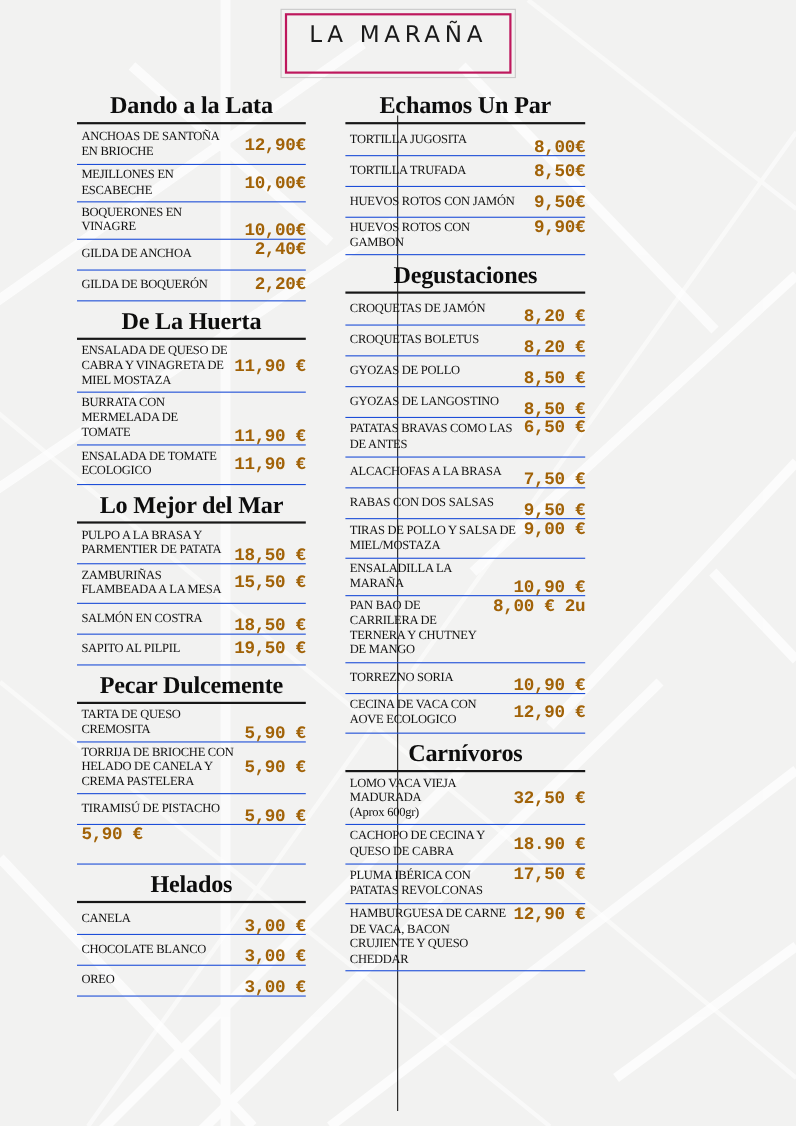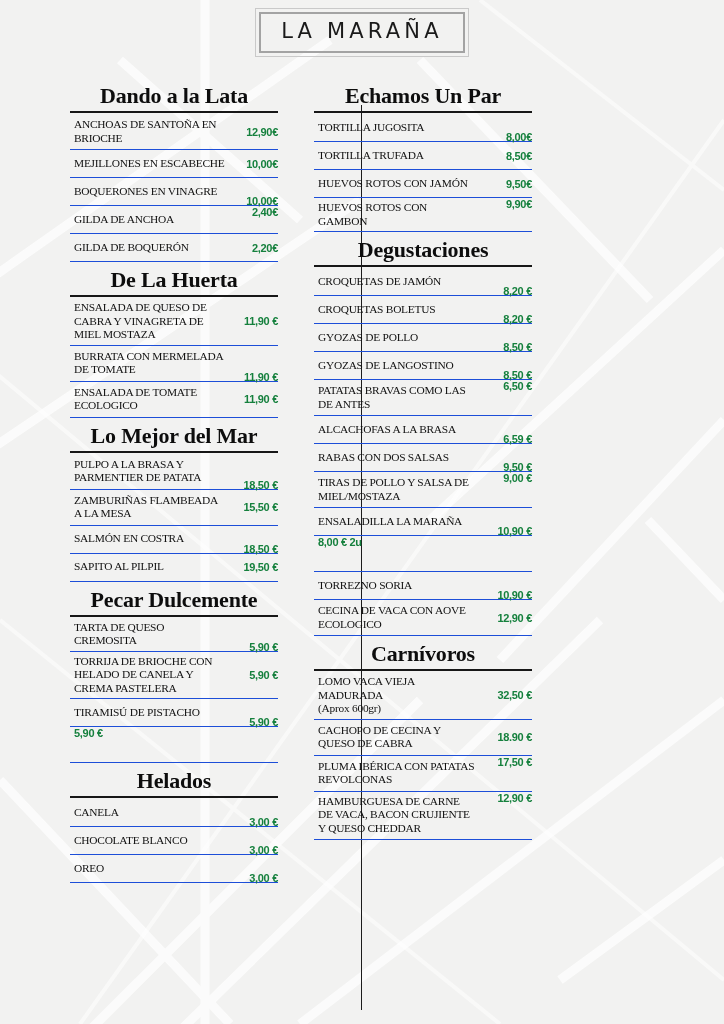--- a/index.html
+++ b/index.html
@@ -39,22 +39,22 @@
     top:8px; left:0; right:0;
     display:flex;
     justify-content:center;
   }
   .logo-outer {
     border:1px solid #c9c9c9;
     padding:3px;
     background:transparent;
   }
   .logo-inner {
-    border:2px solid #a3a3a3;
-    padding:7px 20px 9px 20px;
+    border:2px solid #be185d;
+    padding:7px 20px 23px 20px;
   }
   .logo-text {
     font-family:"DejaVu Sans", sans-serif;
     font-size:21px;
     letter-spacing:4.2px;
     color:#1a1a1a;
     white-space:nowrap;
     line-height:1;
     font-weight:400;
   }
@@ -120,26 +120,26 @@
     letter-spacing:-0.25px;
     text-transform:uppercase;
     color:#111;
     font-weight:400;
     max-width:74%;
   }
   .item-name .sub {
     text-transform:none;
   }
   .item-price {
-    font-family:Liberation Sans, sans-serif;
+    font-family:Liberation Mono, monospace;
     font-weight:700;
-    font-size:11px;
+    font-size:16px;
     letter-spacing:-0.3px;
     white-space:nowrap;
-    color:#15803d;
+    color:#a16207;
     flex:0 0 auto;
   }
   
   .item.drop .item-price { align-self:flex-end; position:relative; top:5px; }
   .item.rise .item-price { align-self:flex-start; position:relative; top:-3px; }
 </style>
 </head>
 <body>
 
 <div class="watermark">
@@ -304,35 +304,36 @@
         <div class="item drop">
           <div class="item-name">GYOZAS DE LANGOSTINO</div>
           <div class="item-price">8,50 €</div>
         </div>
         <div class="item two-line rise">
           <div class="item-name">PATATAS BRAVAS COMO LAS DE ANTES</div>
           <div class="item-price">6,50 €</div>
         </div>
         <div class="item drop">
           <div class="item-name">ALCACHOFAS A LA BRASA</div>
-          <div class="item-price">6,59 €</div>
+          <div class="item-price">7,50 €</div>
         </div>
         <div class="item drop">
           <div class="item-name">RABAS CON DOS SALSAS</div>
           <div class="item-price">9,50 €</div>
         </div>
         <div class="item two-line rise">
           <div class="item-name">TIRAS DE POLLO Y SALSA DE MIEL/MOSTAZA</div>
           <div class="item-price">9,00 €</div>
         </div>
         <div class="item drop">
           <div class="item-name">ENSALADILLA LA MARAÑA</div>
           <div class="item-price">10,90 €</div>
         </div>
         <div class="item two-line rise">
+          <div class="item-name">PAN BAO DE CARRILERA DE TERNERA Y CHUTNEY DE MANGO</div>
           <div class="item-price">8,00 € 2u</div>
         </div>
         <div class="item drop">
           <div class="item-name">TORREZNO SORIA</div>
           <div class="item-price">10,90 €</div>
         </div>
         <div class="item two-line">
           <div class="item-name">CECINA DE VACA CON AOVE ECOLOGICO</div>
           <div class="item-price">12,90 €</div>
         </div>

